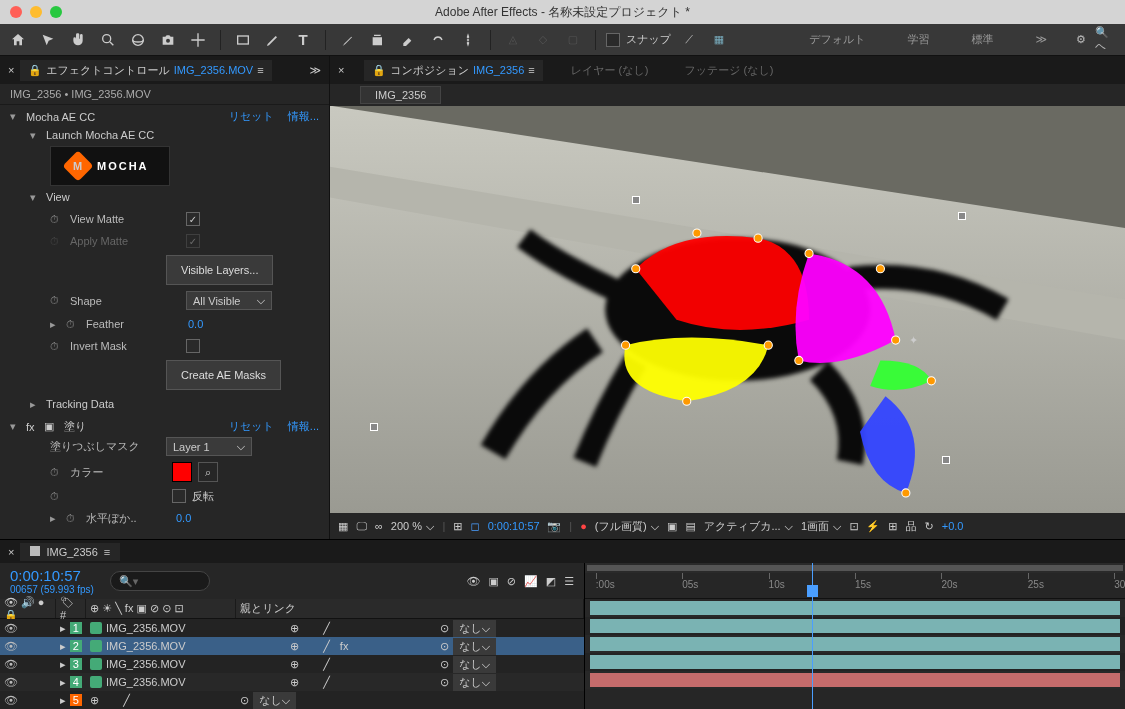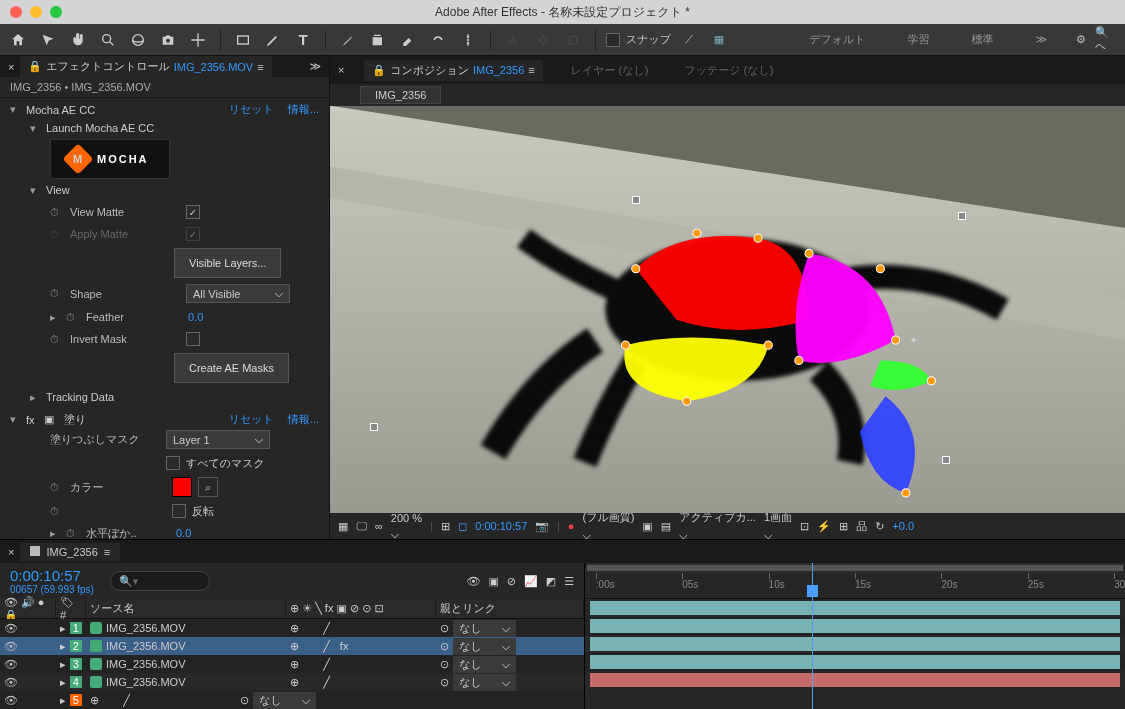--- a/index.html
+++ b/index.html
@@ -25,39 +25,39 @@
 .fx-head { display:flex; align-items:center; gap:6px; }
 .fx-head .reset { color:#3399ff; margin-left:auto; cursor:pointer; }
 .fx-head .info { color:#3399ff; margin-left:8px; cursor:pointer; }
 .fx-row { display:flex; align-items:center; padding:3px 0 3px 20px; gap:6px; min-height:22px; }
 .fx-row.indent2 { padding-left:40px; }
 .twirl { width:10px; color:#999; cursor:pointer; }
 .stopwatch { width:14px; color:#888; cursor:pointer; }
 .prop-label { flex:0 0 110px; color:#bbb; }
 .prop-label.dim { color:#666; }
 .prop-val { color:#3399ff; cursor:pointer; }
-.prop-btn { background:#3a3a3a; border:1px solid #555; padding:8px 14px; cursor:pointer; color:#ddd;margin-left:8px; }
-.prop-select { background:#3a3a3a; border:1px solid #555; padding:2px 6px; width:104px; display:flex; justify-content:space-between; align-items:center; cursor:pointer; }
+.prop-btn { background:#3a3a3a; border:1px solid #555; padding:8px 14px; cursor:pointer; color:#ddd; }
+.prop-select { background:#3a3a3a; border:1px solid #555; padding:2px 6px; width:86px; display:flex; justify-content:space-between; align-items:center; cursor:pointer; }
 .checkbox { width:14px; height:14px; border:1px solid #666; background:#2a2a2a; display:flex; align-items:center; justify-content:center; cursor:pointer; }
 .checkbox.checked::before { content:"✓"; color:#ccc; font-size:10px; }
 .mocha-logo { background:#111; border:1px solid #333; padding:8px 16px; display:flex; align-items:center; gap:8px; margin-left:40px; width:120px; cursor:pointer; }
 .mocha-logo .m { width:22px; height:22px; background:#ff6600; border-radius:4px; display:flex; align-items:center; justify-content:center; color:#fff; font-weight:bold; transform:rotate(45deg); }
 .mocha-logo .m span { transform:rotate(-45deg); }
 .mocha-logo .txt { color:#fff; font-weight:bold; letter-spacing:2px; }
 .color-swatch { width:20px; height:20px; background:#ff0000; border:1px solid #000; cursor:pointer; }
 .right-panel { flex:1; background:#262626; display:flex; flex-direction:column; }
 .comp-tabs { height:28px; background:#1a1a1a; display:flex; align-items:center; gap:20px; padding:0 8px; }
 .comp-tabs .tab { padding:3px 8px; display:flex; align-items:center; gap:4px; cursor:pointer; }
 .comp-tabs .tab.active { background:#262626; }
 .comp-tabs .dim { color:#666; }
 .subtab-row { height:22px; background:#262626; display:flex; align-items:center; padding-left:30px; }
 .subtab { background:#333; border:1px solid #444; padding:2px 14px; color:#ccc; }
 .viewer { flex:1; background:#333; position:relative; overflow:hidden; }
 .viewer-controls { height:26px; background:#262626; display:flex; align-items:center; padding:0 8px; gap:8px; font-size:10px; }
-.viewer-controls .sel { display:flex; gap:4px; cursor:pointer;flex-direction:column; }
+.viewer-controls .sel { display:flex; align-items:center; gap:4px; cursor:pointer; }
 .viewer-controls .sep { color:#555; }
 .blue-num { color:#3399ff; }
 .timeline-area { height:170px; background:#262626; border-top:1px solid #000; display:flex; flex-direction:column; }
 .timeline-tabs { height:24px; background:#1a1a1a; display:flex; align-items:center; padding:0 8px; gap:6px; }
 .timeline-content { flex:1; display:flex; }
 .timeline-left { width:585px; display:flex; flex-direction:column; border-right:1px solid #000; }
 .timecode-bar { height:36px; display:flex; align-items:center; padding:0 10px; gap:16px; }
 .timecode-bar .tc { color:#3399ff; font-size:15px; }
 .timecode-bar .frames { color:#3399ff; font-size:10px; }
 .search-box { background:#1a1a1a; border:1px solid #444; border-radius:10px; width:100px; height:20px; display:flex; align-items:center; padding:0 8px; color:#666; cursor:text; }
@@ -66,21 +66,21 @@
 .col-header > div { border-right:1px solid #1a1a1a; padding:0 4px; display:flex; align-items:center; gap:4px; height:100%; }
 .layer-row { height:18px; display:flex; align-items:center; font-size:10px; }
 .layer-row:nth-child(odd) { background:#232323; }
 .layer-row:nth-child(even) { background:#282828; }
 .layer-row.sel { background:#3a6088; color:#fff; }
 .layer-row > div { display:flex; align-items:center; gap:4px; padding:0 4px; height:100%; }
 .eye { width:14px; color:#bbb; cursor:pointer; }
 .layer-num { width:18px; text-align:center; background:#3a3a3a; color:#fff; }
 .layer-icon { width:12px; height:12px; background:#4a7; border-radius:2px; }
 .layer-icon.orange { background:#ff6600; }
-.parent-sel { background:#3a3a3a; padding:1px 6px; display:flex; align-items:center; gap:20px; cursor:pointer; }
+.parent-sel { background:#3a3a3a; padding:1px 6px; display:flex; align-items:center; cursor:pointer; }
 .timeline-right { flex:1; display:flex; flex-direction:column; position:relative; }
 .ruler-area { height:36px; position:relative; border-bottom:1px solid #111; }
 .workbar { height:10px; background:#2a2a2a; position:relative; }
 .workbar-range { position:absolute; left:2px; right:2px; top:2px; height:6px; background:#555; }
 .ruler { height:26px; position:relative; }
 .ruler-tick { position:absolute; top:6px; color:#888; font-size:10px; }
 .ruler-tick::before { content:""; position:absolute; left:0; top:-6px; width:1px; height:6px; background:#666; }
 .playhead { position:absolute; top:0; bottom:0; width:1px; background:#4a9eff; z-index:5; }
 .playhead::before { content:""; position:absolute; top:22px; left:-5px; width:11px; height:12px; background:#4a9eff; }
 .track-rows { flex:1; }
@@ -289,25 +289,20 @@
         <span class="info">情報...</span>
       </div>
       <div class="fx-row indent2">
         <span class="prop-label">塗りつぶしマスク</span>
         <div class="prop-select">
             <span>Layer 1</span>
             <span>⌵</span>
           </div>
       </div>
       <div class="fx-row indent2">
-        <span class="prop-label"></span>
-        <div class="checkbox"></div>
-        <span>すべてのマスク</span>
-      </div>
-      <div class="fx-row indent2">
         <span class="stopwatch">⏱</span>
         <span class="prop-label" style="flex:0 0 96px">カラー</span>
         <div class="color-swatch"></div>
         <div style="width:20px;height:20px;border:1px solid #555;display:flex;align-items:center;justify-content:center">⌕</div>
       </div>
       <div class="fx-row indent2">
         <span class="stopwatch">⏱</span>
         <span class="prop-label" style="flex:0 0 96px"></span>
         <div class="checkbox"></div>
         <span>反転</span>
@@ -446,21 +441,20 @@
           <span>▣</span>
           <span>⊘</span>
           <span>📈</span>
           <span>◩</span>
           <span>☰</span>
         </div>
       </div>
       <div class="col-header">
         <div style="width:56px">👁 🔊 ● 🔒</div>
         <div style="width:30px">🏷 #</div>
-        <div style="width:200px">ソース名</div>
         <div style="width:150px">⊕ ☀ ╲ fx ▣ ⊘ ⊙ ⊡</div>
         <div style="flex:1">親とリンク</div>
       </div>
       <div id="layer-rows">
           <div class="layer-row">
             <div style="width:56px">
               <span class="eye">👁</span>
             </div>
             <div style="width:30px">
               <span>▸</span>

